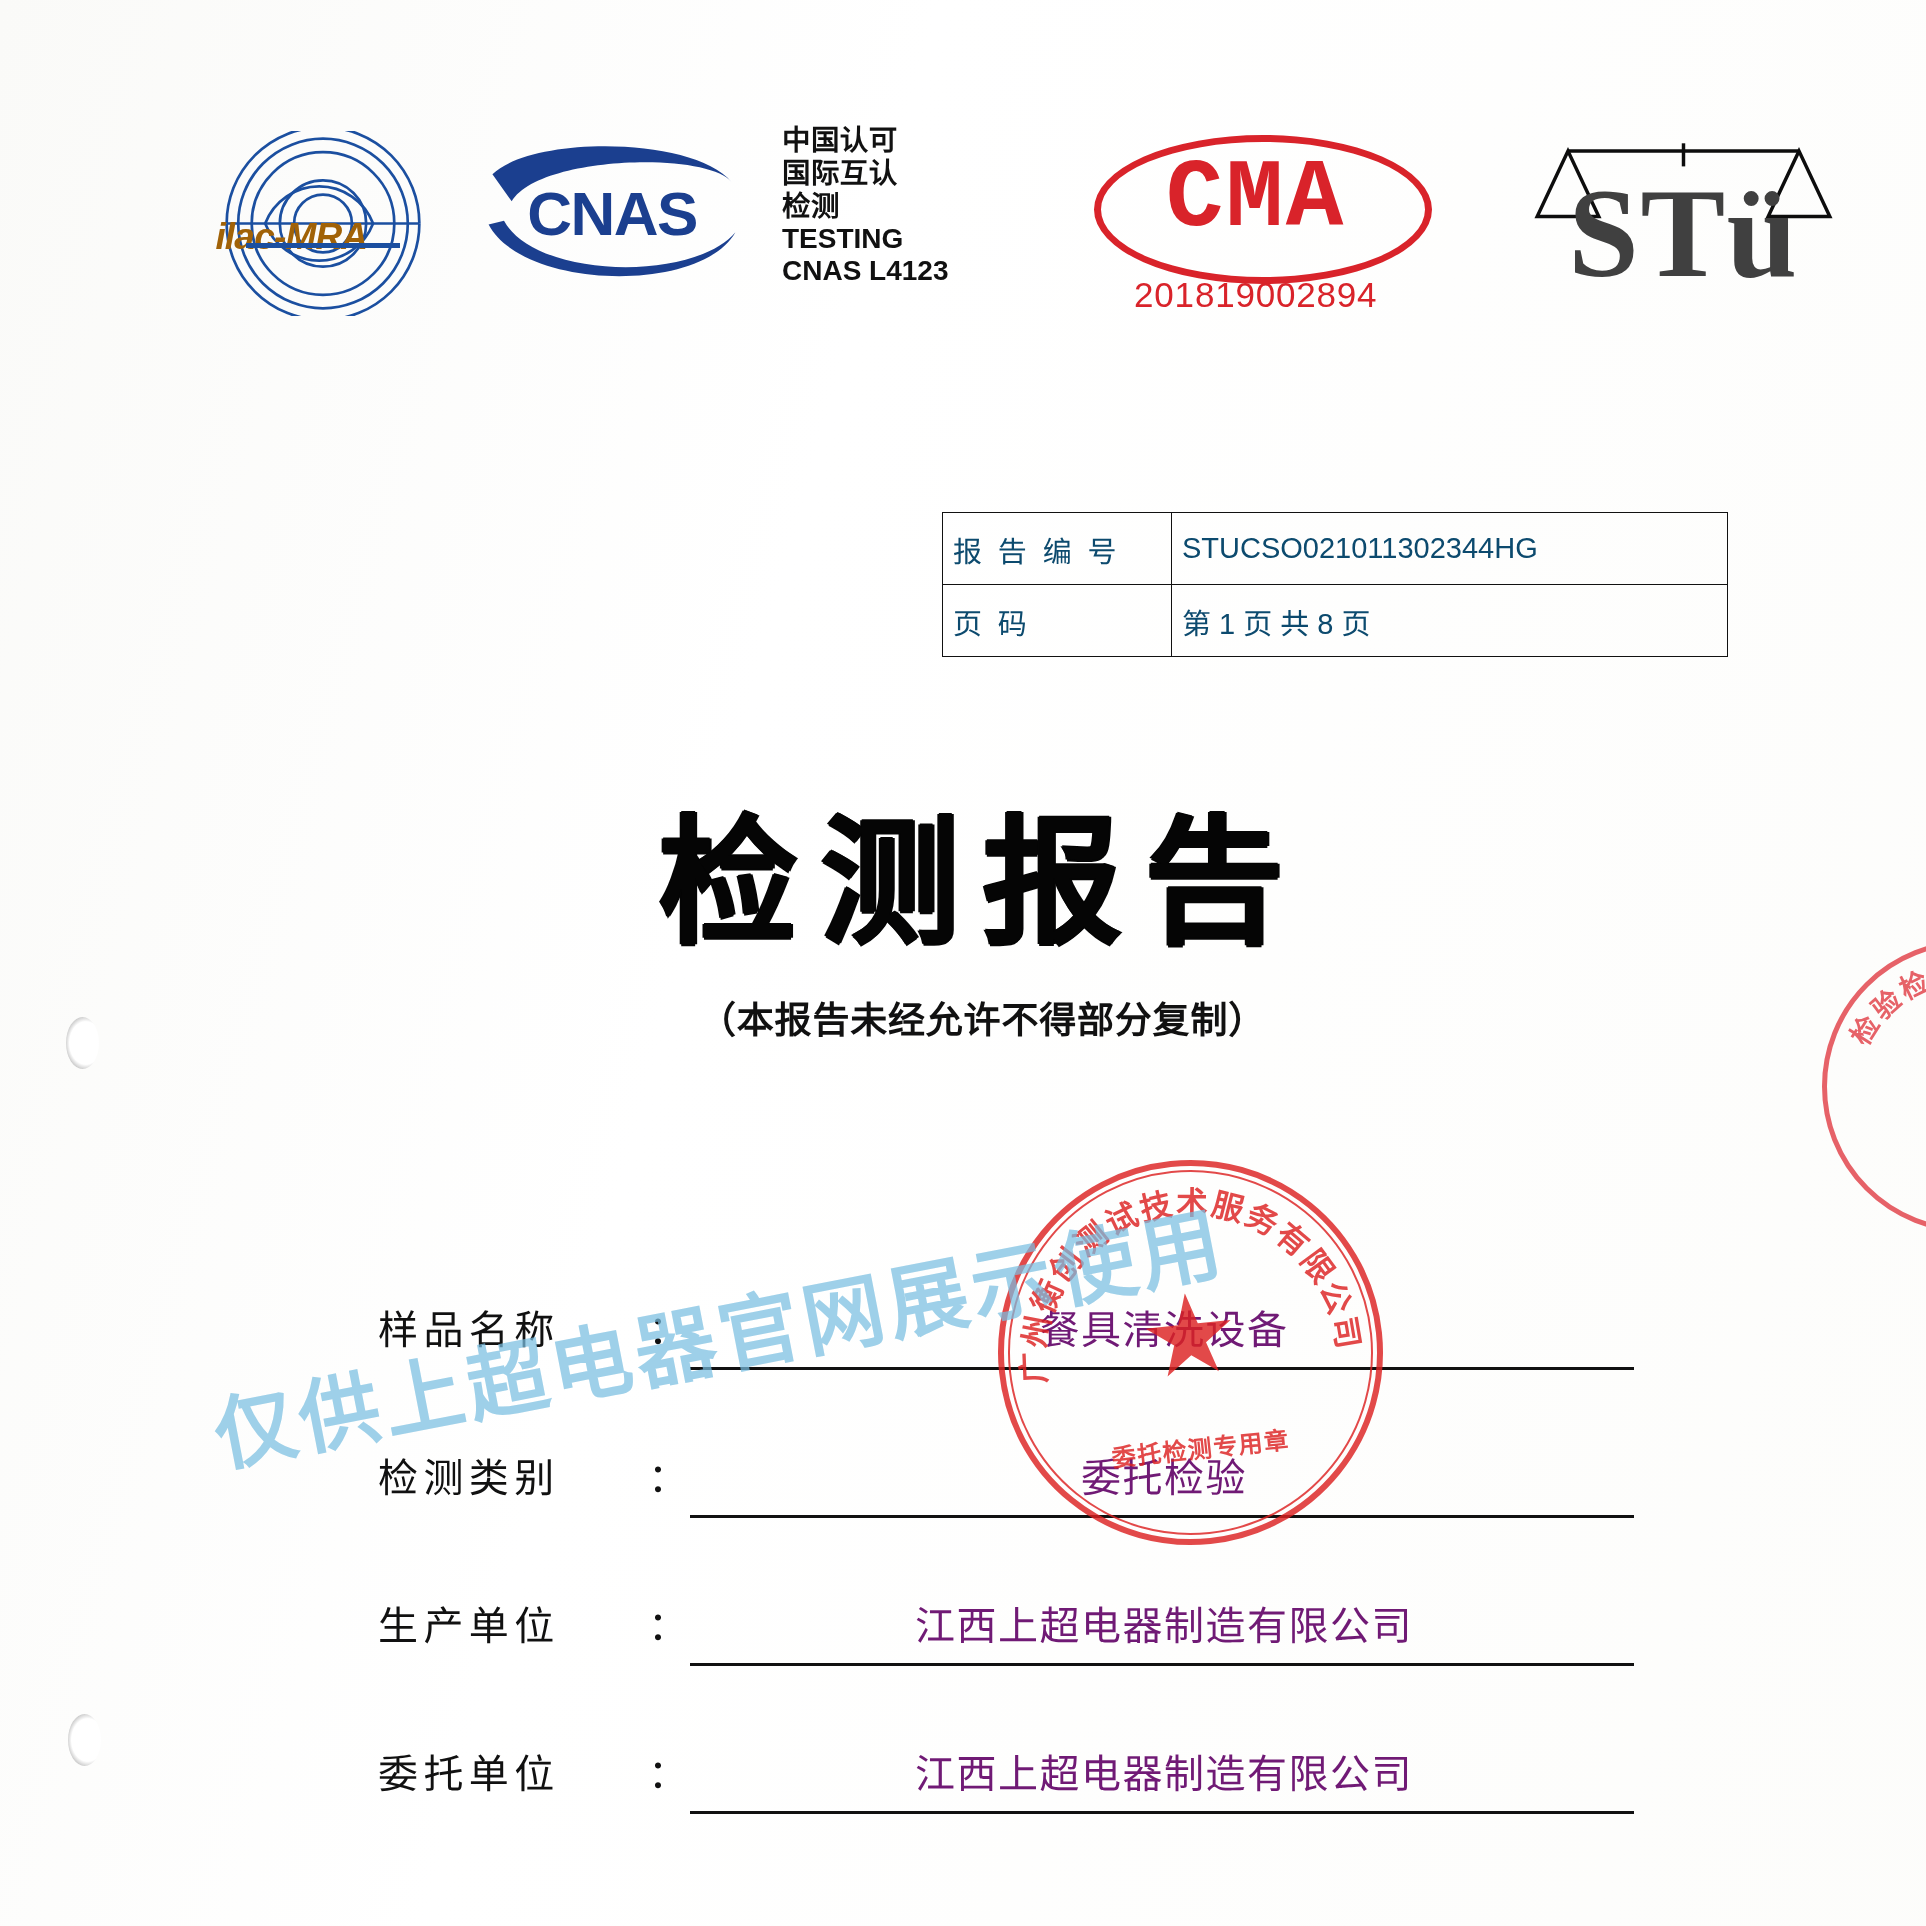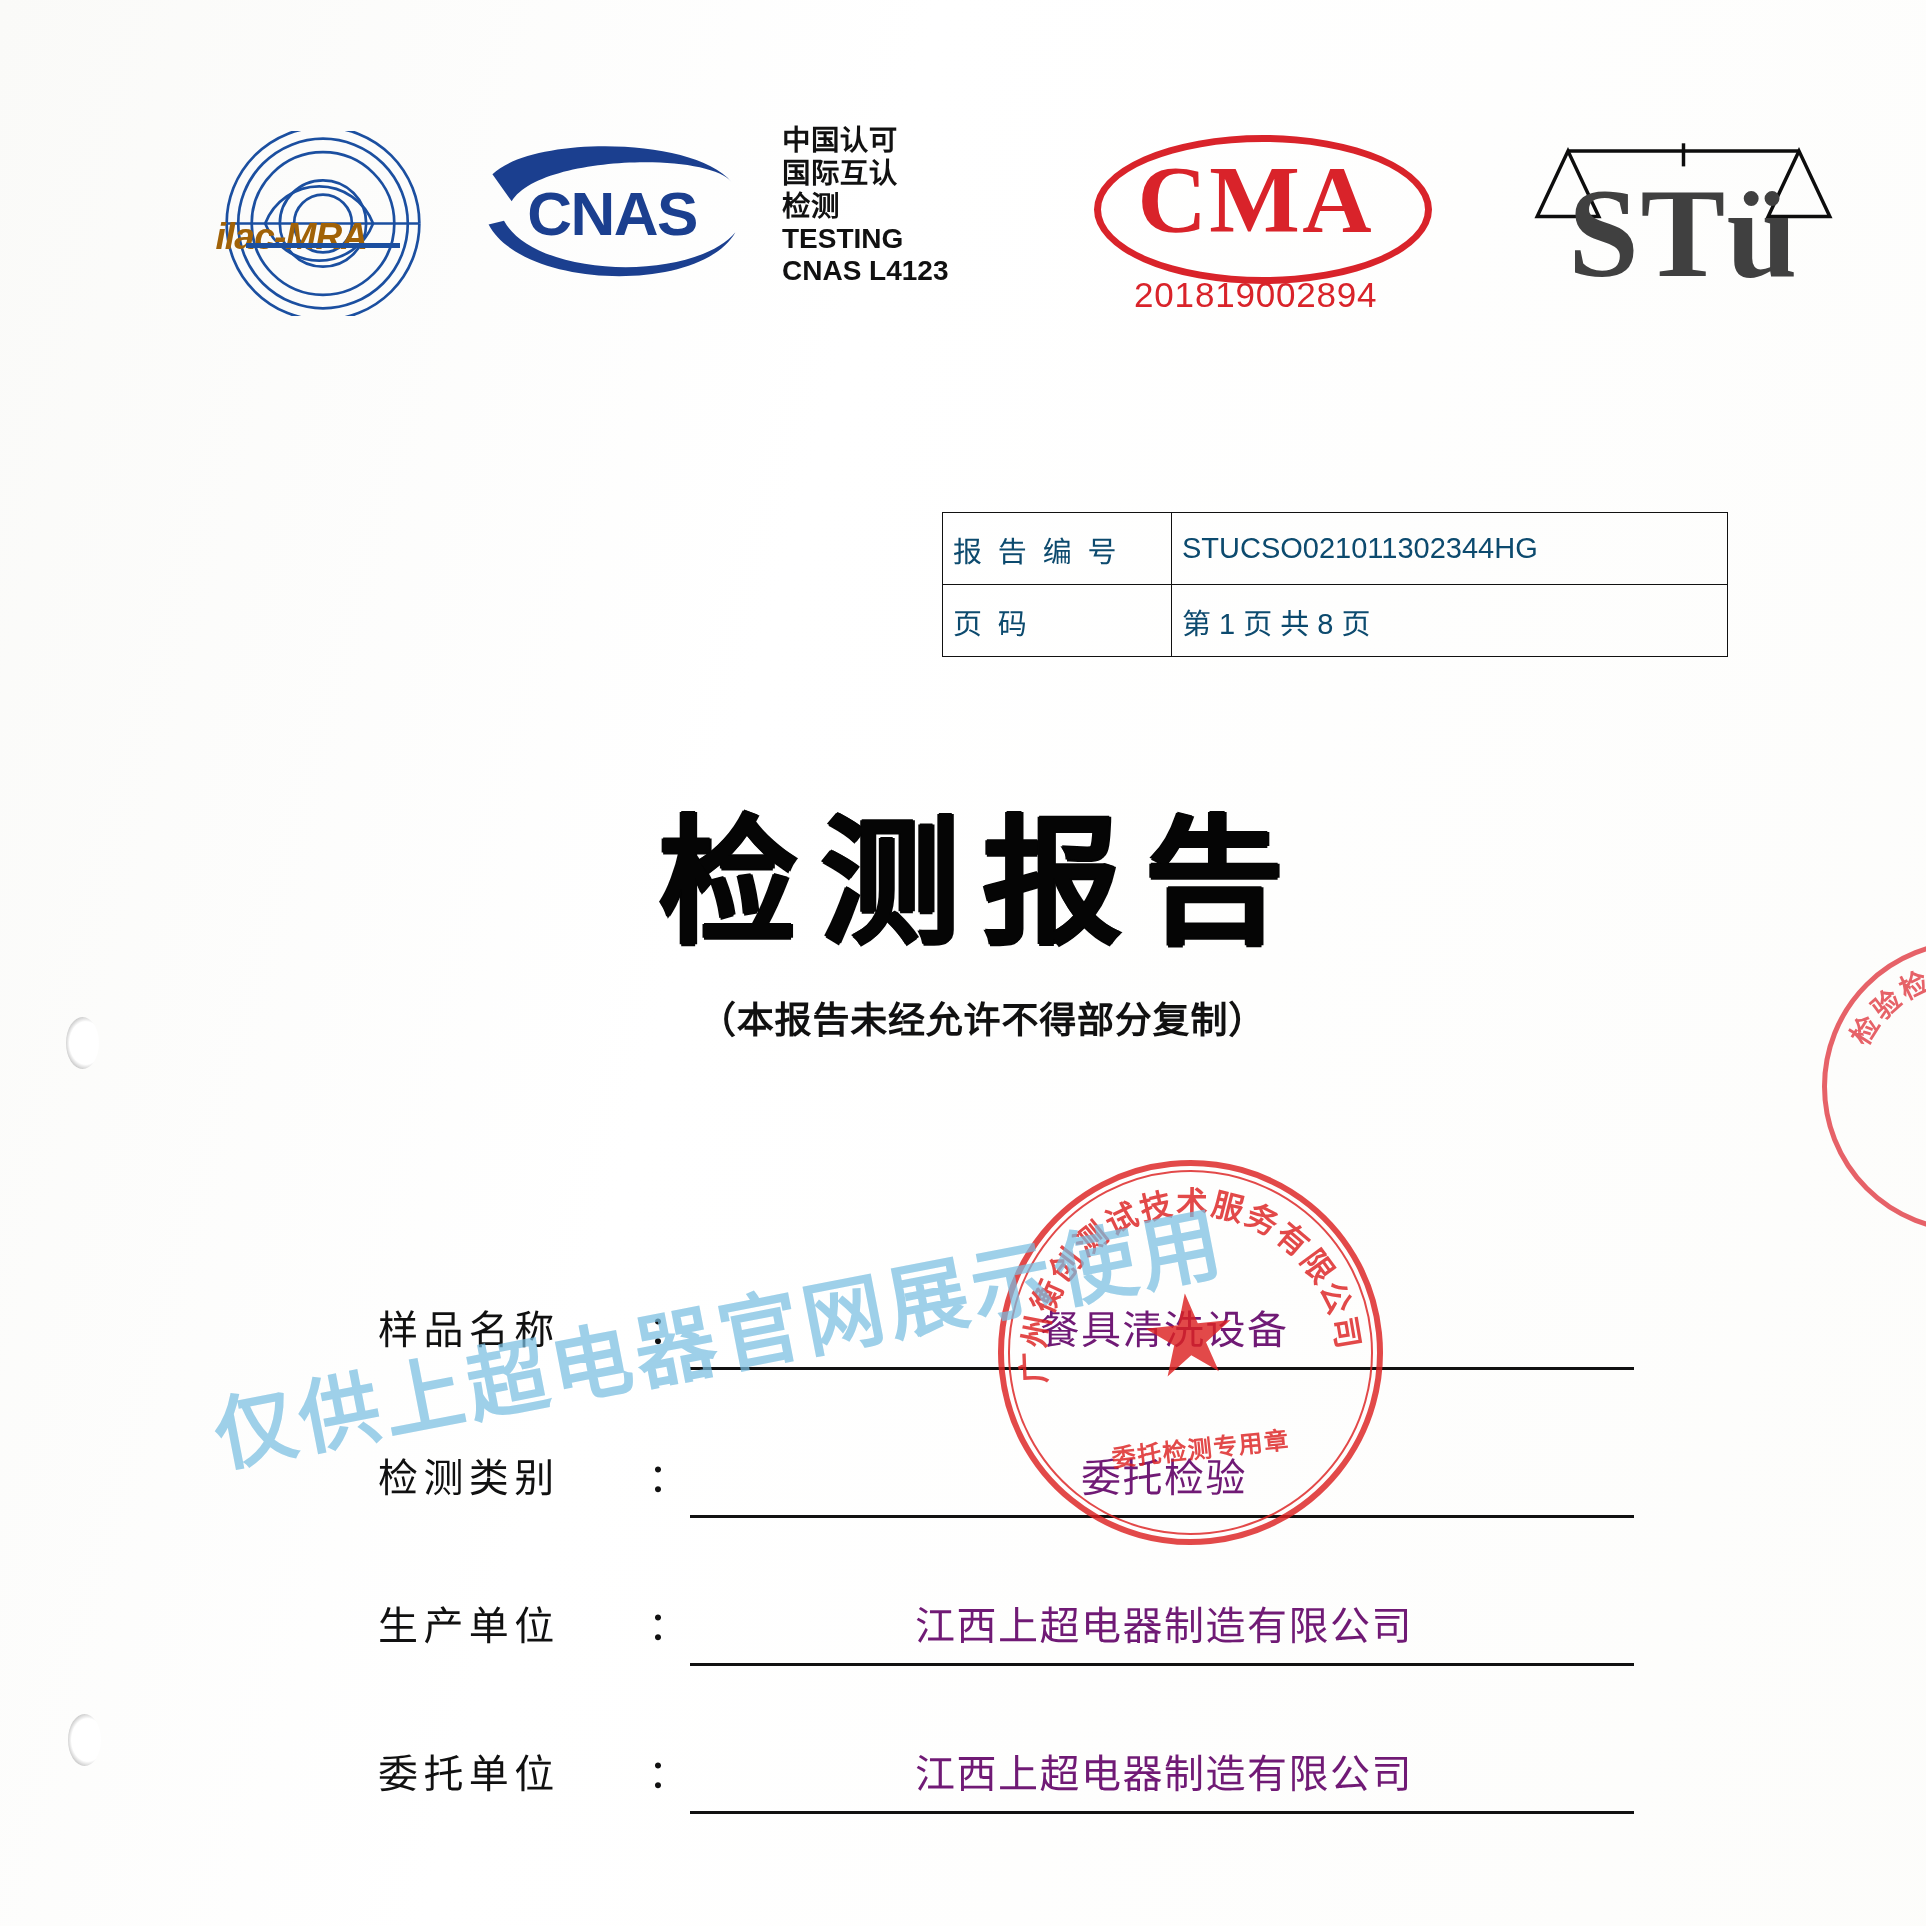--- a/index.html
+++ b/index.html
@@ -117,21 +117,21 @@
     left: 7.7px; top: 3.9px;
     width: 324px; height: 135px;
     border: 7px solid #d9232a;
     border-radius: 50% / 50%;
   }
   .cma-word {
     position: absolute;
     left: 7.7px; top: 19px;
     width: 324px;
     text-align: center;
-    font-family: Liberation Serif, serif;
+    font-family: Liberation Mono, monospace;
     font-weight: bold;
     font-size: 96px;
     color: #d9232a;
     letter-spacing: 2.3px;
     line-height: 100px;
   }
   .cma-num {
     position: absolute;
     left: 7.7px; top: 144px;
     width: 324px;

